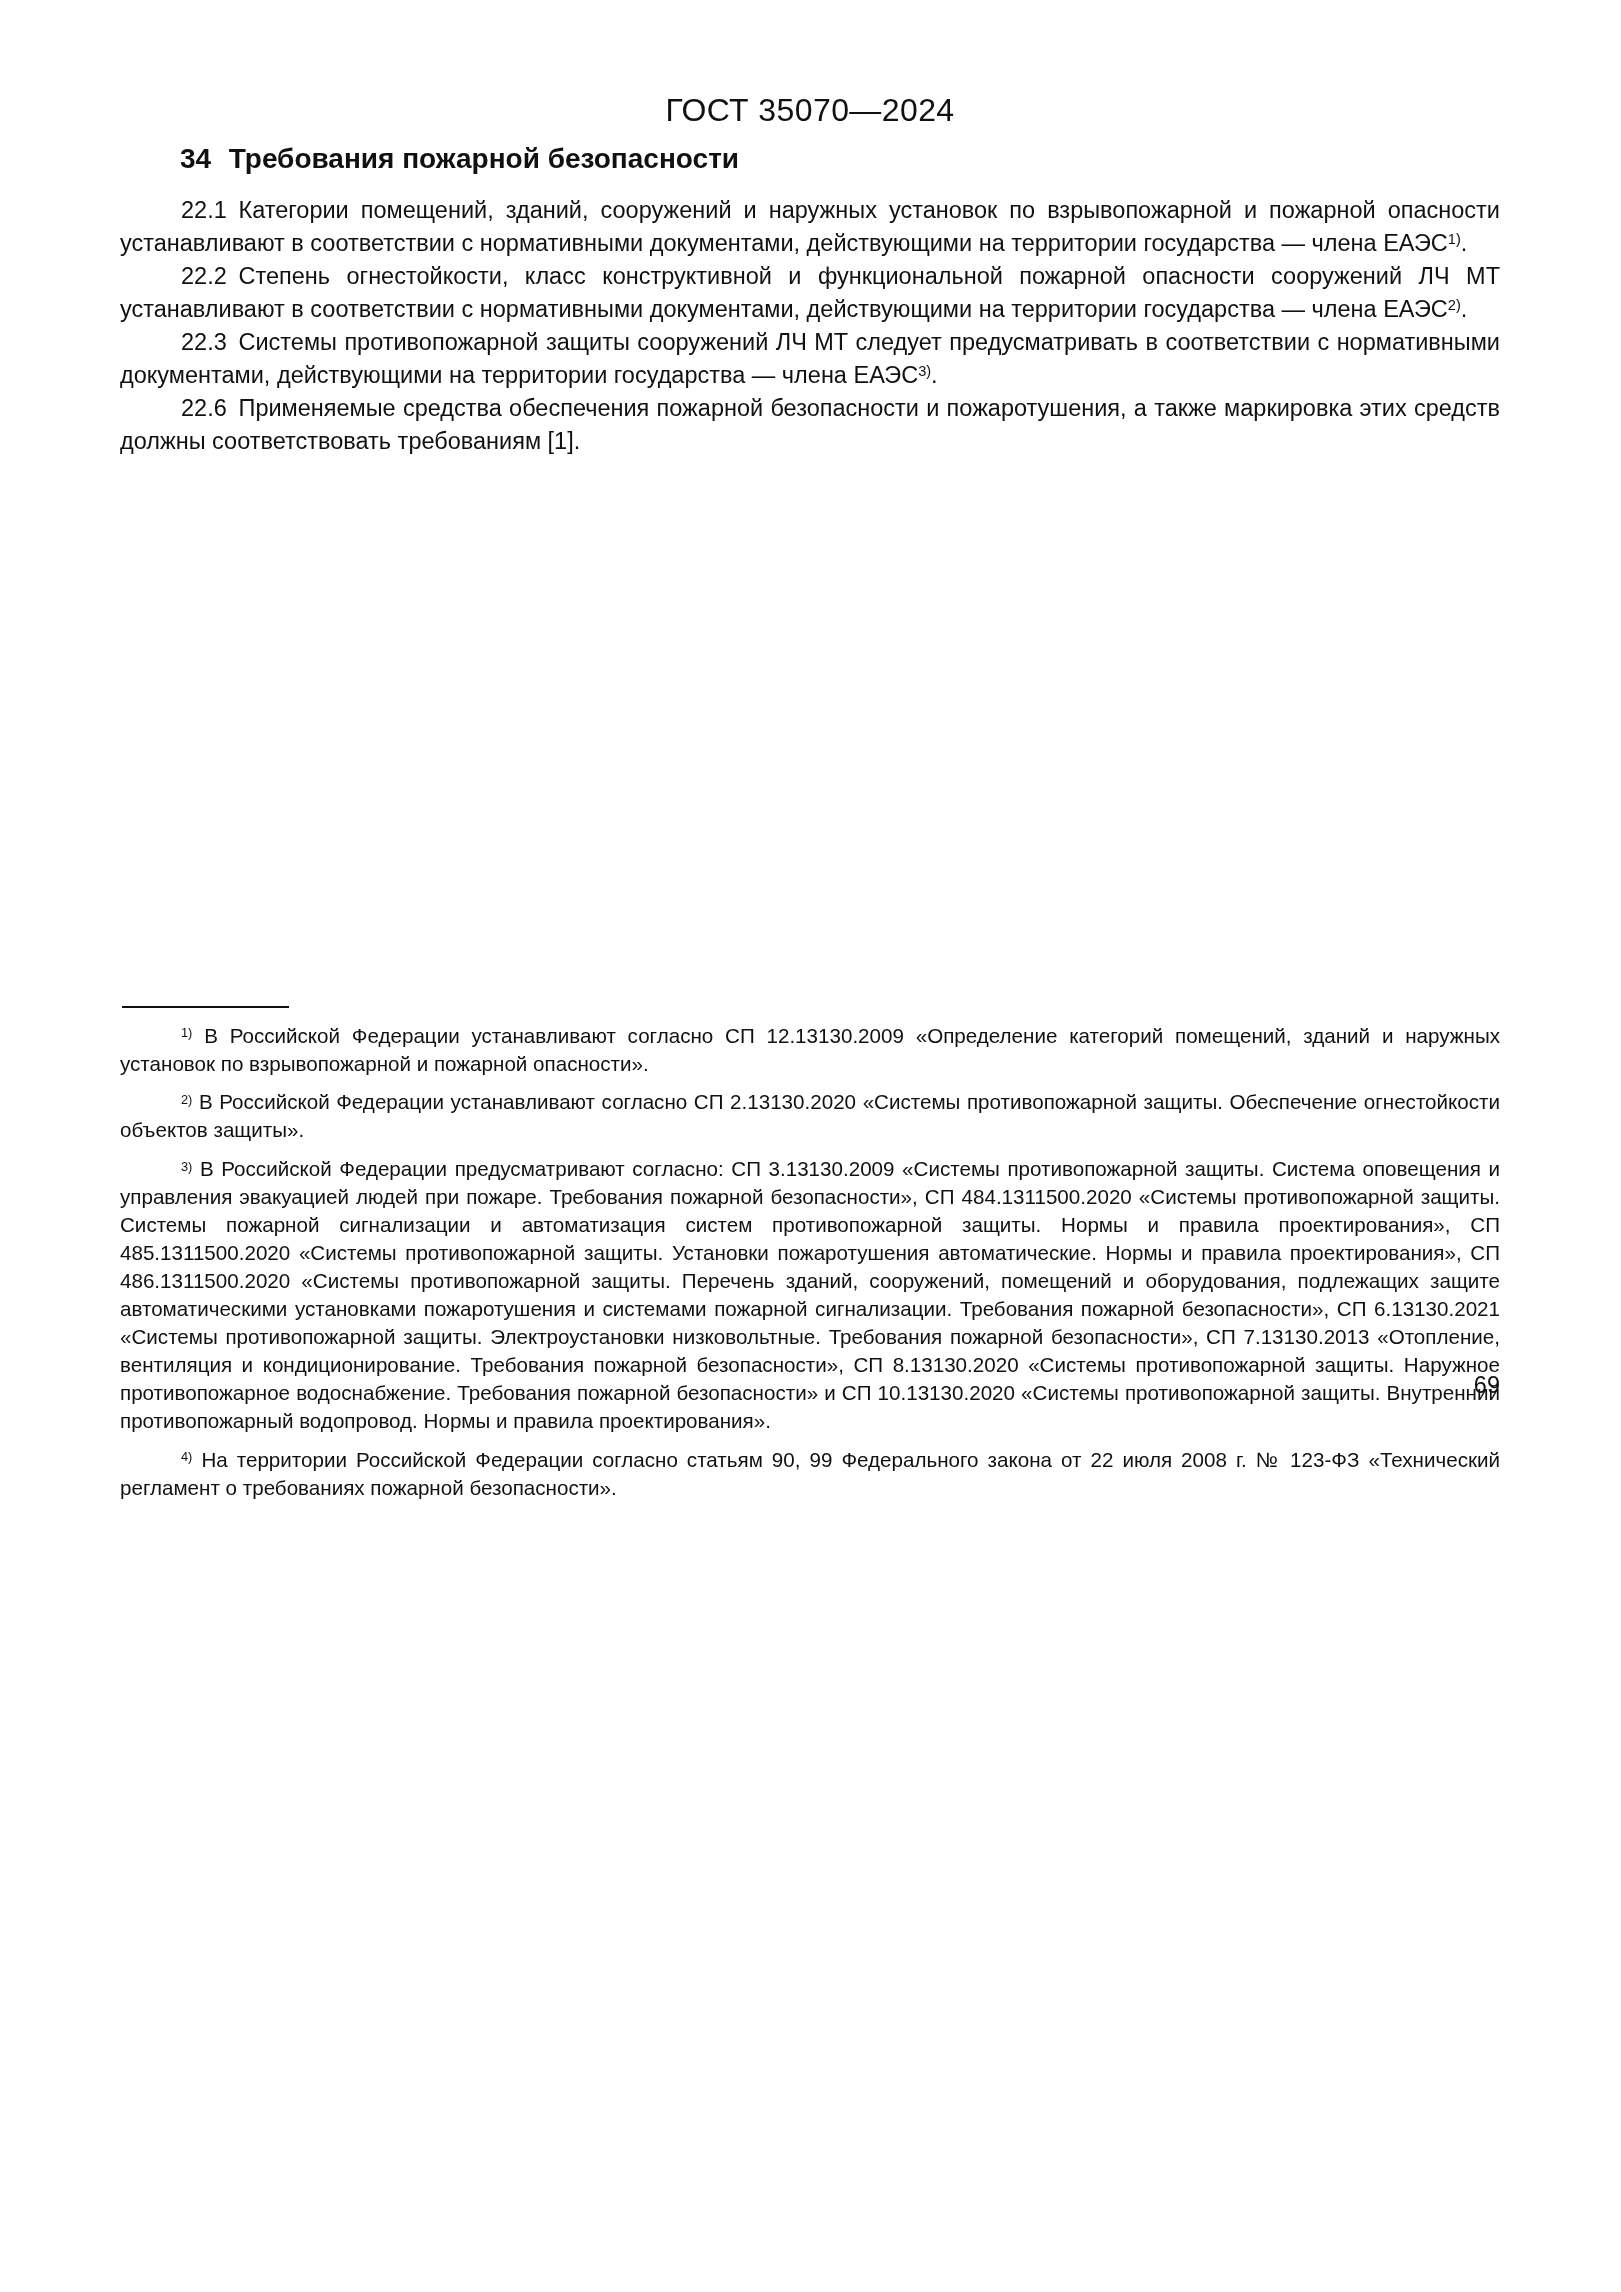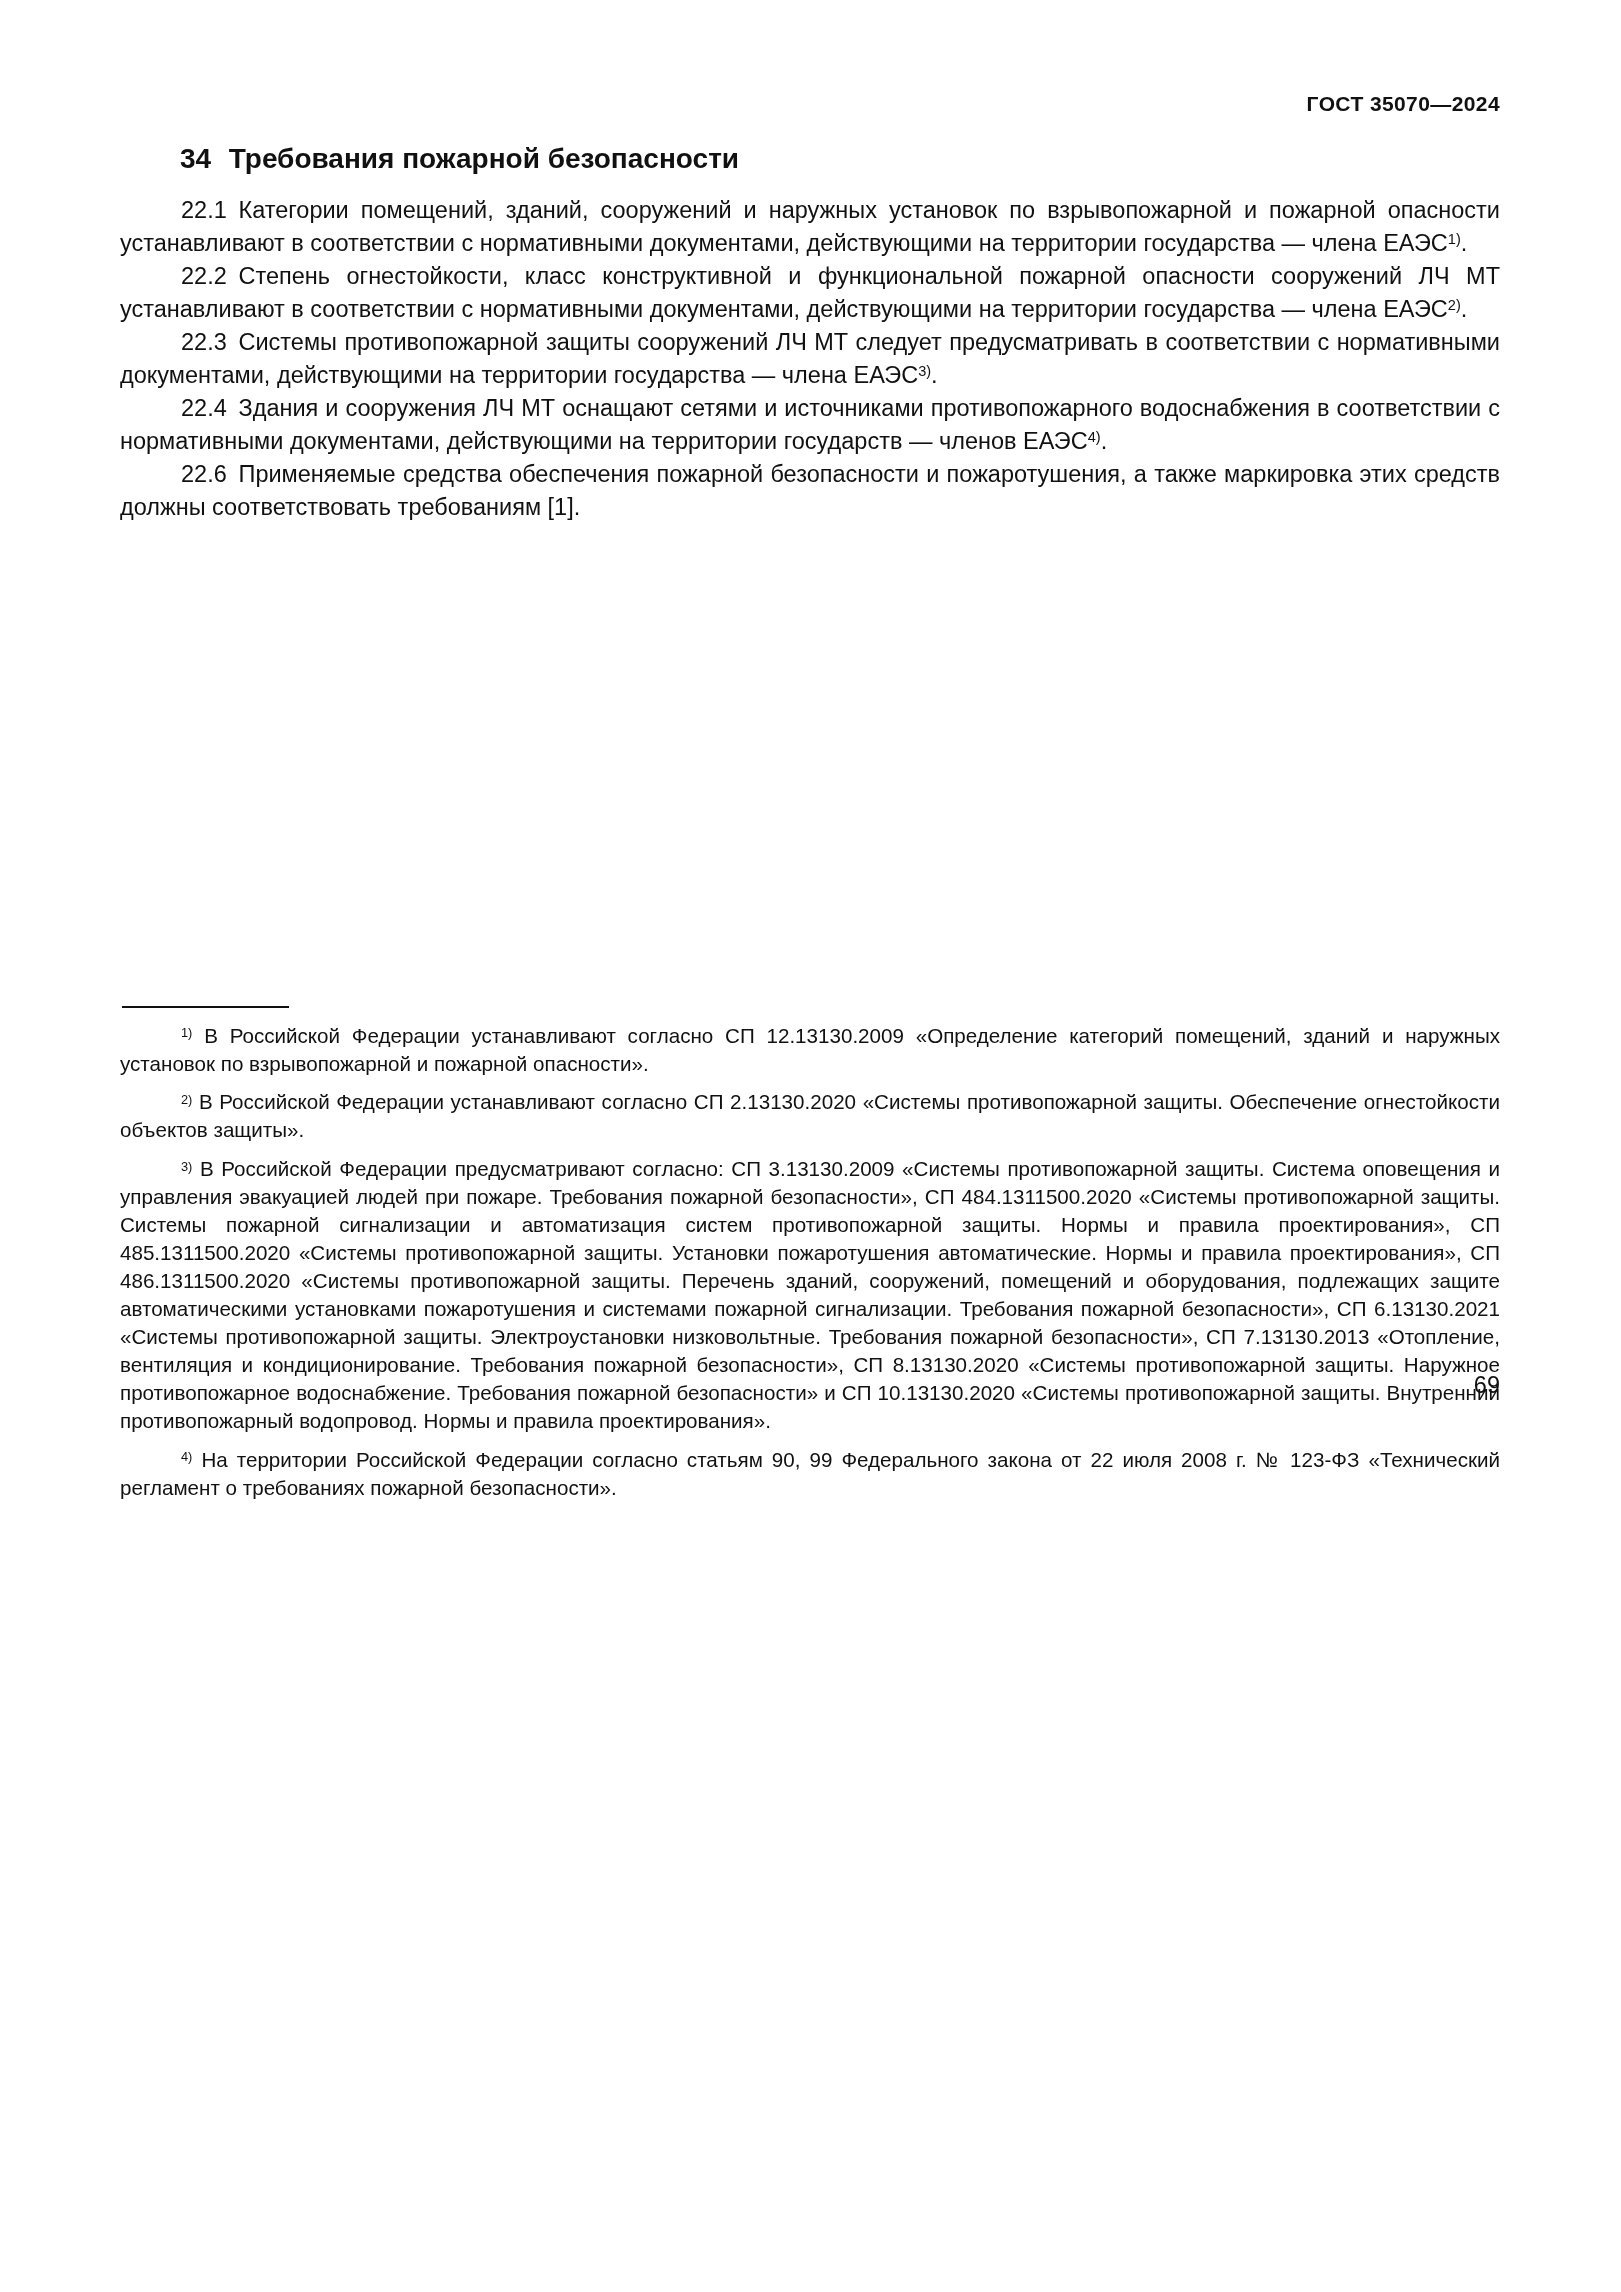--- a/index.html
+++ b/index.html
@@ -12,23 +12,23 @@
     font-family: "Liberation Sans", sans-serif;
     color: #111111;
     margin: 0 auto;
     overflow: hidden;
   }
   .running-header {
     position: absolute;
     top: 92px;
     left: 120px;
     width: 1380px;
-    text-align: right;
-    font-size: 21px;
-    font-weight: bold;
+    text-align: center;
+    font-size: 32px;
+    font-weight: normal;
     letter-spacing: 0.4px;
   }
   .section-title {
     position: absolute;
     top: 143px;
     left: 180px;
     font-size: 28px;
     font-weight: bold;
     white-space: nowrap;
   }
@@ -88,21 +88,20 @@
   </div>
 
   <h1 class="section-title">
     <span class="sec-num">34</span><span>Требования пожарной безопасности</span>
   </h1>
 
   <div class="body-text" id="paragraph-list">
       <p class="body-para"><span>22.1 Категории помещений, зданий, сооружений и наружных установок по взрывопожарной и пожарной опасности устанавливают в соответствии с нормативными документами, действующими на территории государства — члена ЕАЭС</span><sup class="fn-ref">1)</sup><span>.</span></p>
       <p class="body-para"><span>22.2 Степень огнестойкости, класс конструктивной и функциональной пожарной опасности сооружений ЛЧ МТ устанавливают в соответствии с нормативными документами, действующими на территории государства — члена ЕАЭС</span><sup class="fn-ref">2)</sup><span>.</span></p>
       <p class="body-para"><span>22.3 Системы противопожарной защиты сооружений ЛЧ МТ следует предусматривать в соответствии с нормативными документами, действующими на территории государства — члена ЕАЭС</span><sup class="fn-ref">3)</sup><span>.</span></p>
-      <p class="body-para"><span>22.4 Здания и сооружения ЛЧ МТ оснащают сетями и источниками противопожарного водоснабжения в соответствии с нормативными документами, действующими на территории государств — членов ЕАЭС</span><sup class="fn-ref">4)</sup><span>.</span></p>
       <p class="body-para"><span>22.6 Применяемые средства обеспечения пожарной безопасности и пожаротушения, а также маркировка этих средств должны соответствовать требованиям [1].</span></p>
     </div>
 
   <div class="footnotes">
     <div class="footnote-rule"></div>
     <div id="footnote-list">
         <p class="footnote"><sup class="fn-ref">1)</sup><span> В Российской Федерации устанавливают согласно СП 12.13130.2009 «Определение категорий помещений, зданий и наружных установок по взрывопожарной и пожарной опасности».</span></p>
         <p class="footnote"><sup class="fn-ref">2)</sup><span> В Российской Федерации устанавливают согласно СП 2.13130.2020 «Системы противопожарной защиты. Обеспечение огнестойкости объектов защиты».</span></p>
         <p class="footnote"><sup class="fn-ref">3)</sup><span> В Российской Федерации предусматривают согласно: СП 3.13130.2009 «Системы противопожарной защиты. Система оповещения и управления эвакуацией людей при пожаре. Требования пожарной безопасности», СП 484.1311500.2020 «Системы противопожарной защиты. Системы пожарной сигнализации и автоматизация систем противопожарной защиты. Нормы и правила проектирования», СП 485.1311500.2020 «Системы противопожарной защиты. Установки пожаротушения автоматические. Нормы и правила проектирования», СП 486.1311500.2020 «Системы противопожарной защиты. Перечень зданий, сооружений, помещений и оборудования, подлежащих защите автоматическими установками пожаротушения и системами пожарной сигнализации. Требования пожарной безопасности», СП 6.13130.2021 «Системы противопожарной защиты. Электроустановки низковольтные. Требования пожарной безопасности», СП 7.13130.2013 «Отопление, вентиляция и кондиционирование. Требования пожарной безопасности», СП 8.13130.2020 «Системы противопожарной защиты. Наружное противопожарное водоснабжение. Требования пожарной безопасности» и СП 10.13130.2020 «Системы противопожарной защиты. Внутренний противопожарный водопровод. Нормы и правила проектирования».</span></p>
         <p class="footnote"><sup class="fn-ref">4)</sup><span> На территории Российской Федерации согласно статьям 90, 99 Федерального закона от 22 июля 2008 г. № 123-ФЗ «Технический регламент о требованиях пожарной безопасности».</span></p>

